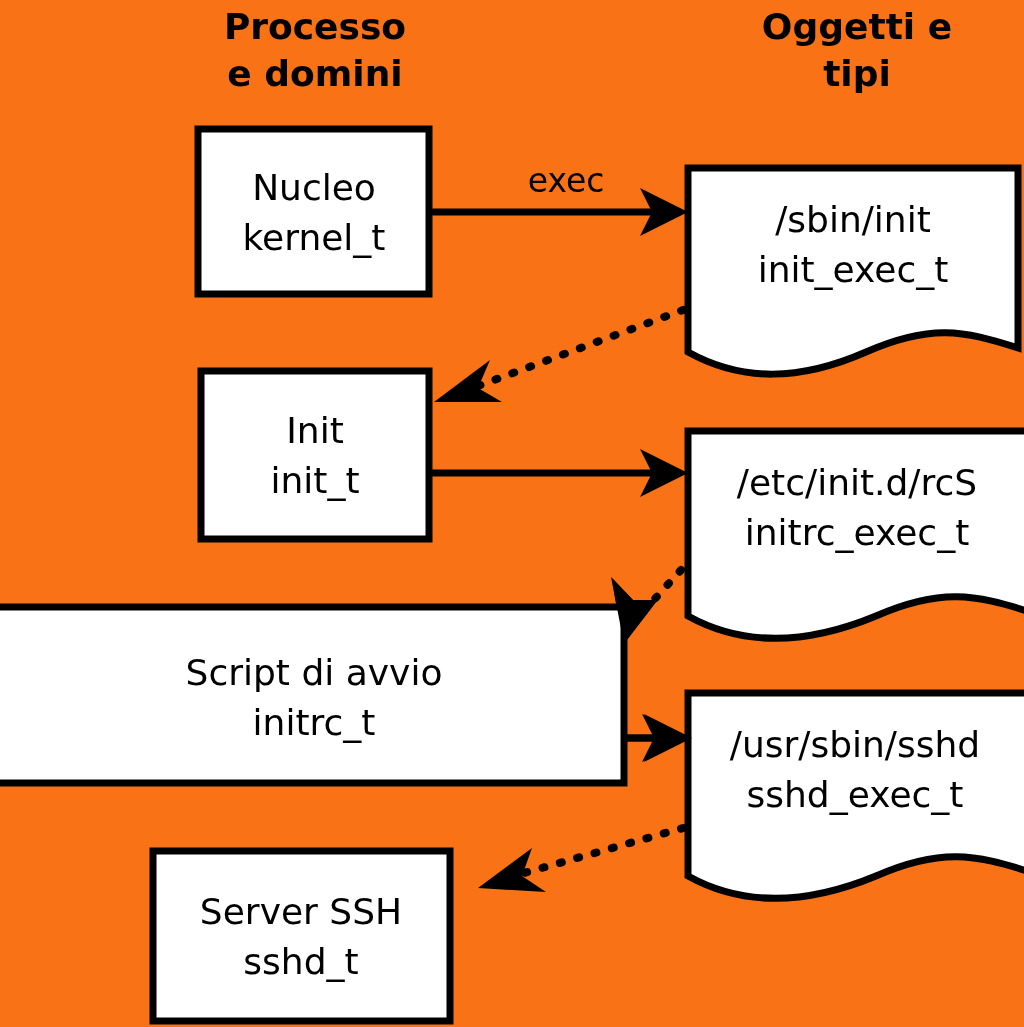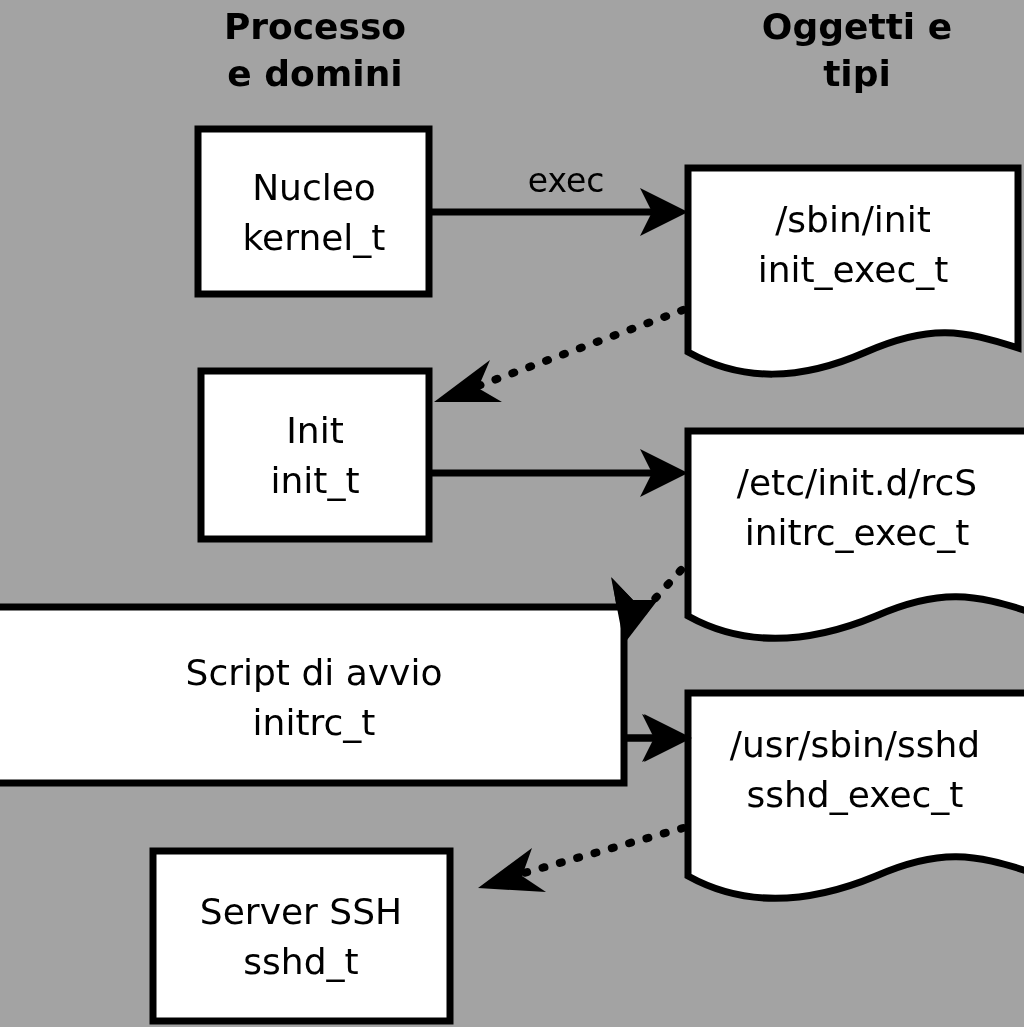--- a/index.html
+++ b/index.html
@@ -4,21 +4,21 @@
 <style>
   html, body {
     margin: 0;
     padding: 0;
     background: #ffffff;
   }
   #canvas {
     position: relative;
     width: 1024px;
     height: 1027px;
-    background: #a3a3a3;
+    background: #f97316;
     overflow: hidden;
     font-family: "DejaVu Sans", sans-serif;
   }
   svg.diagram {
     position: absolute;
     top: 0;
     left: 0;
     width: 1024px;
     height: 1027px;
   }

